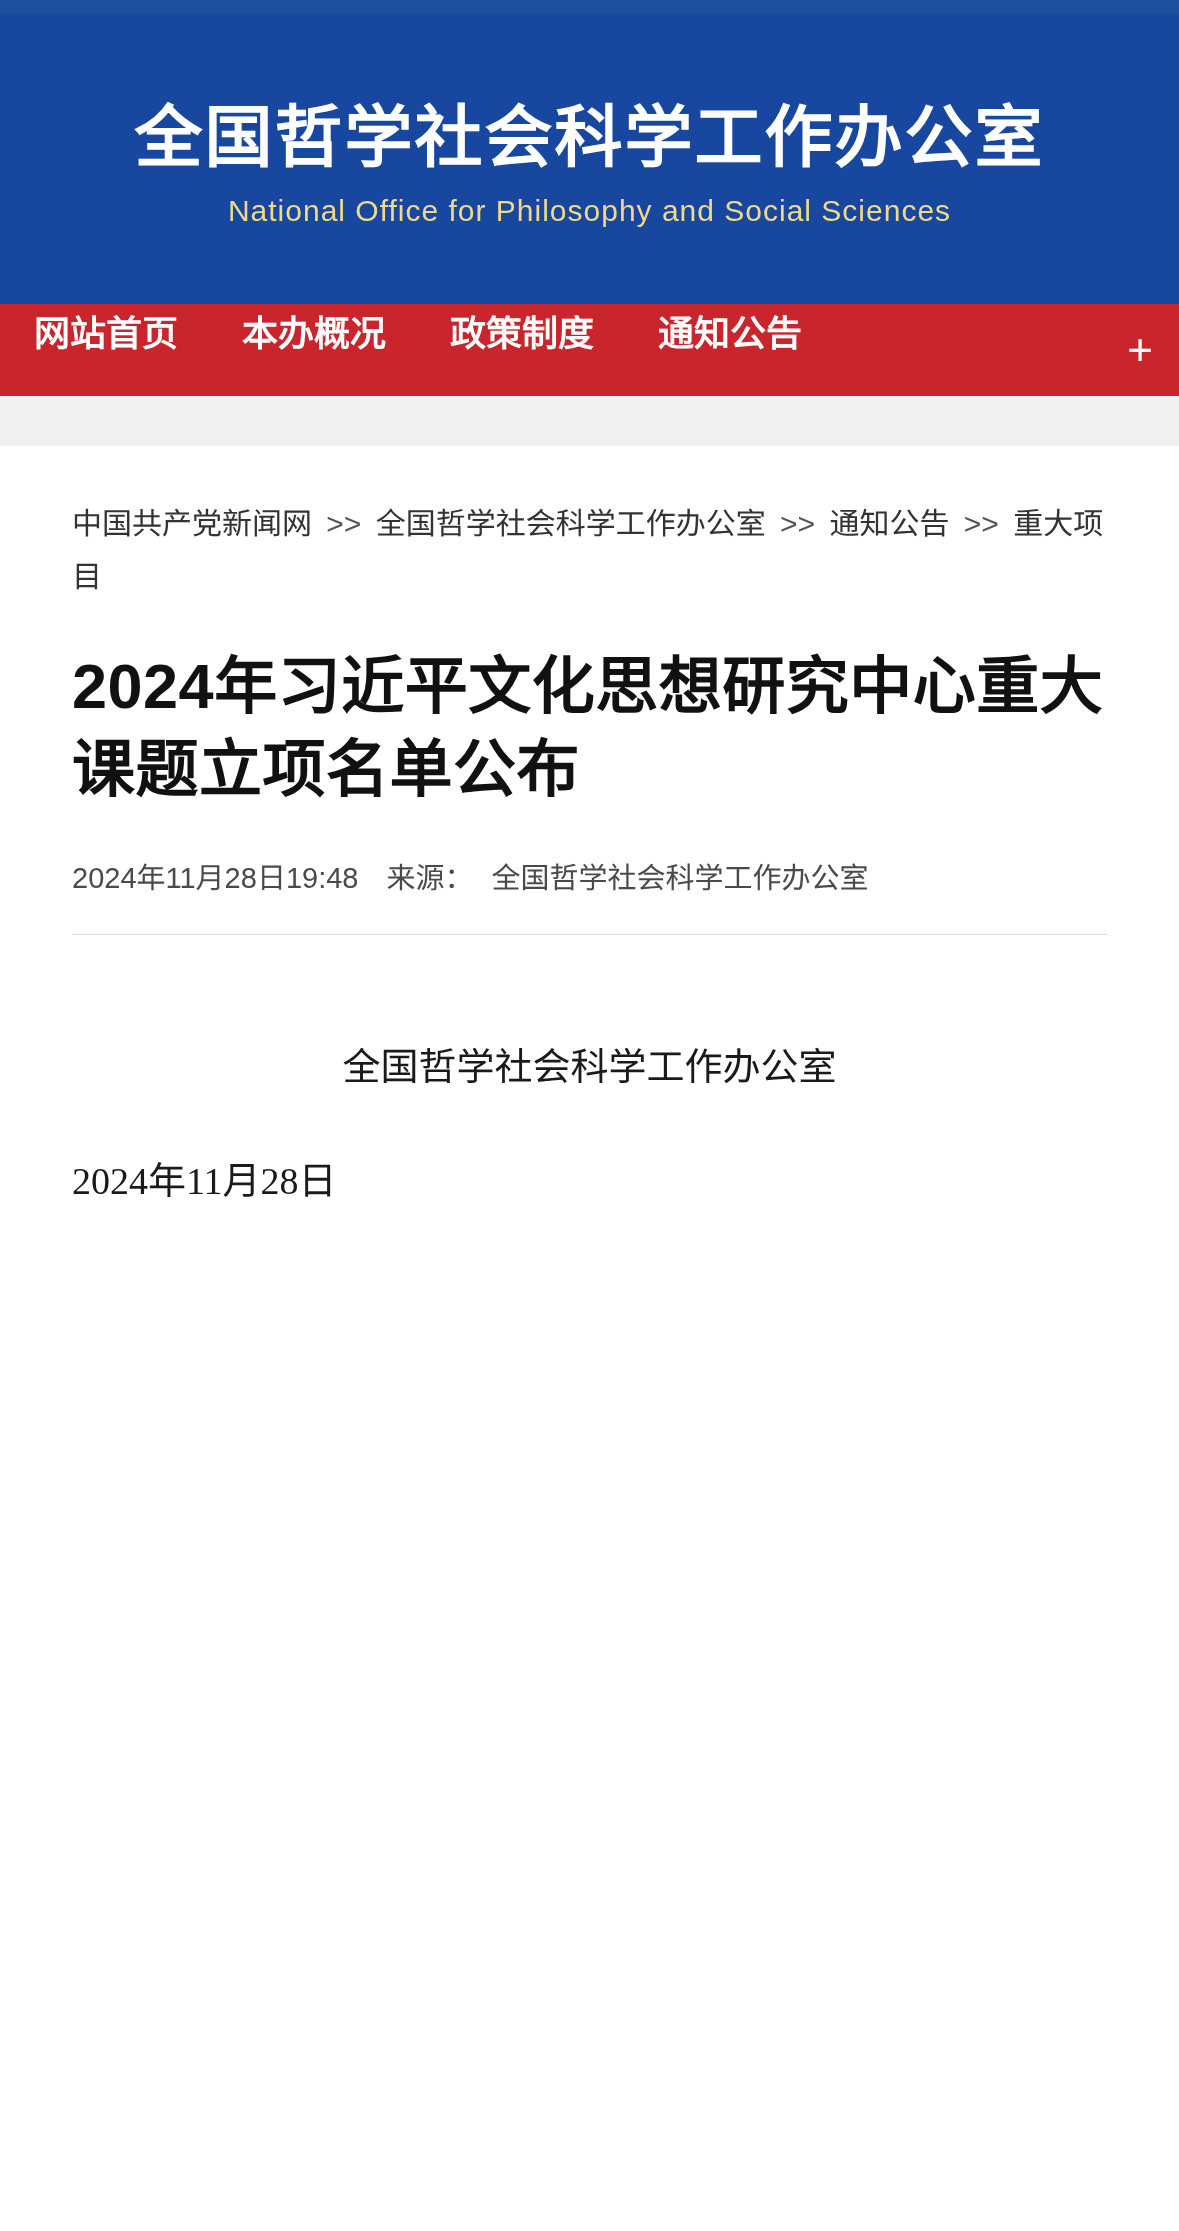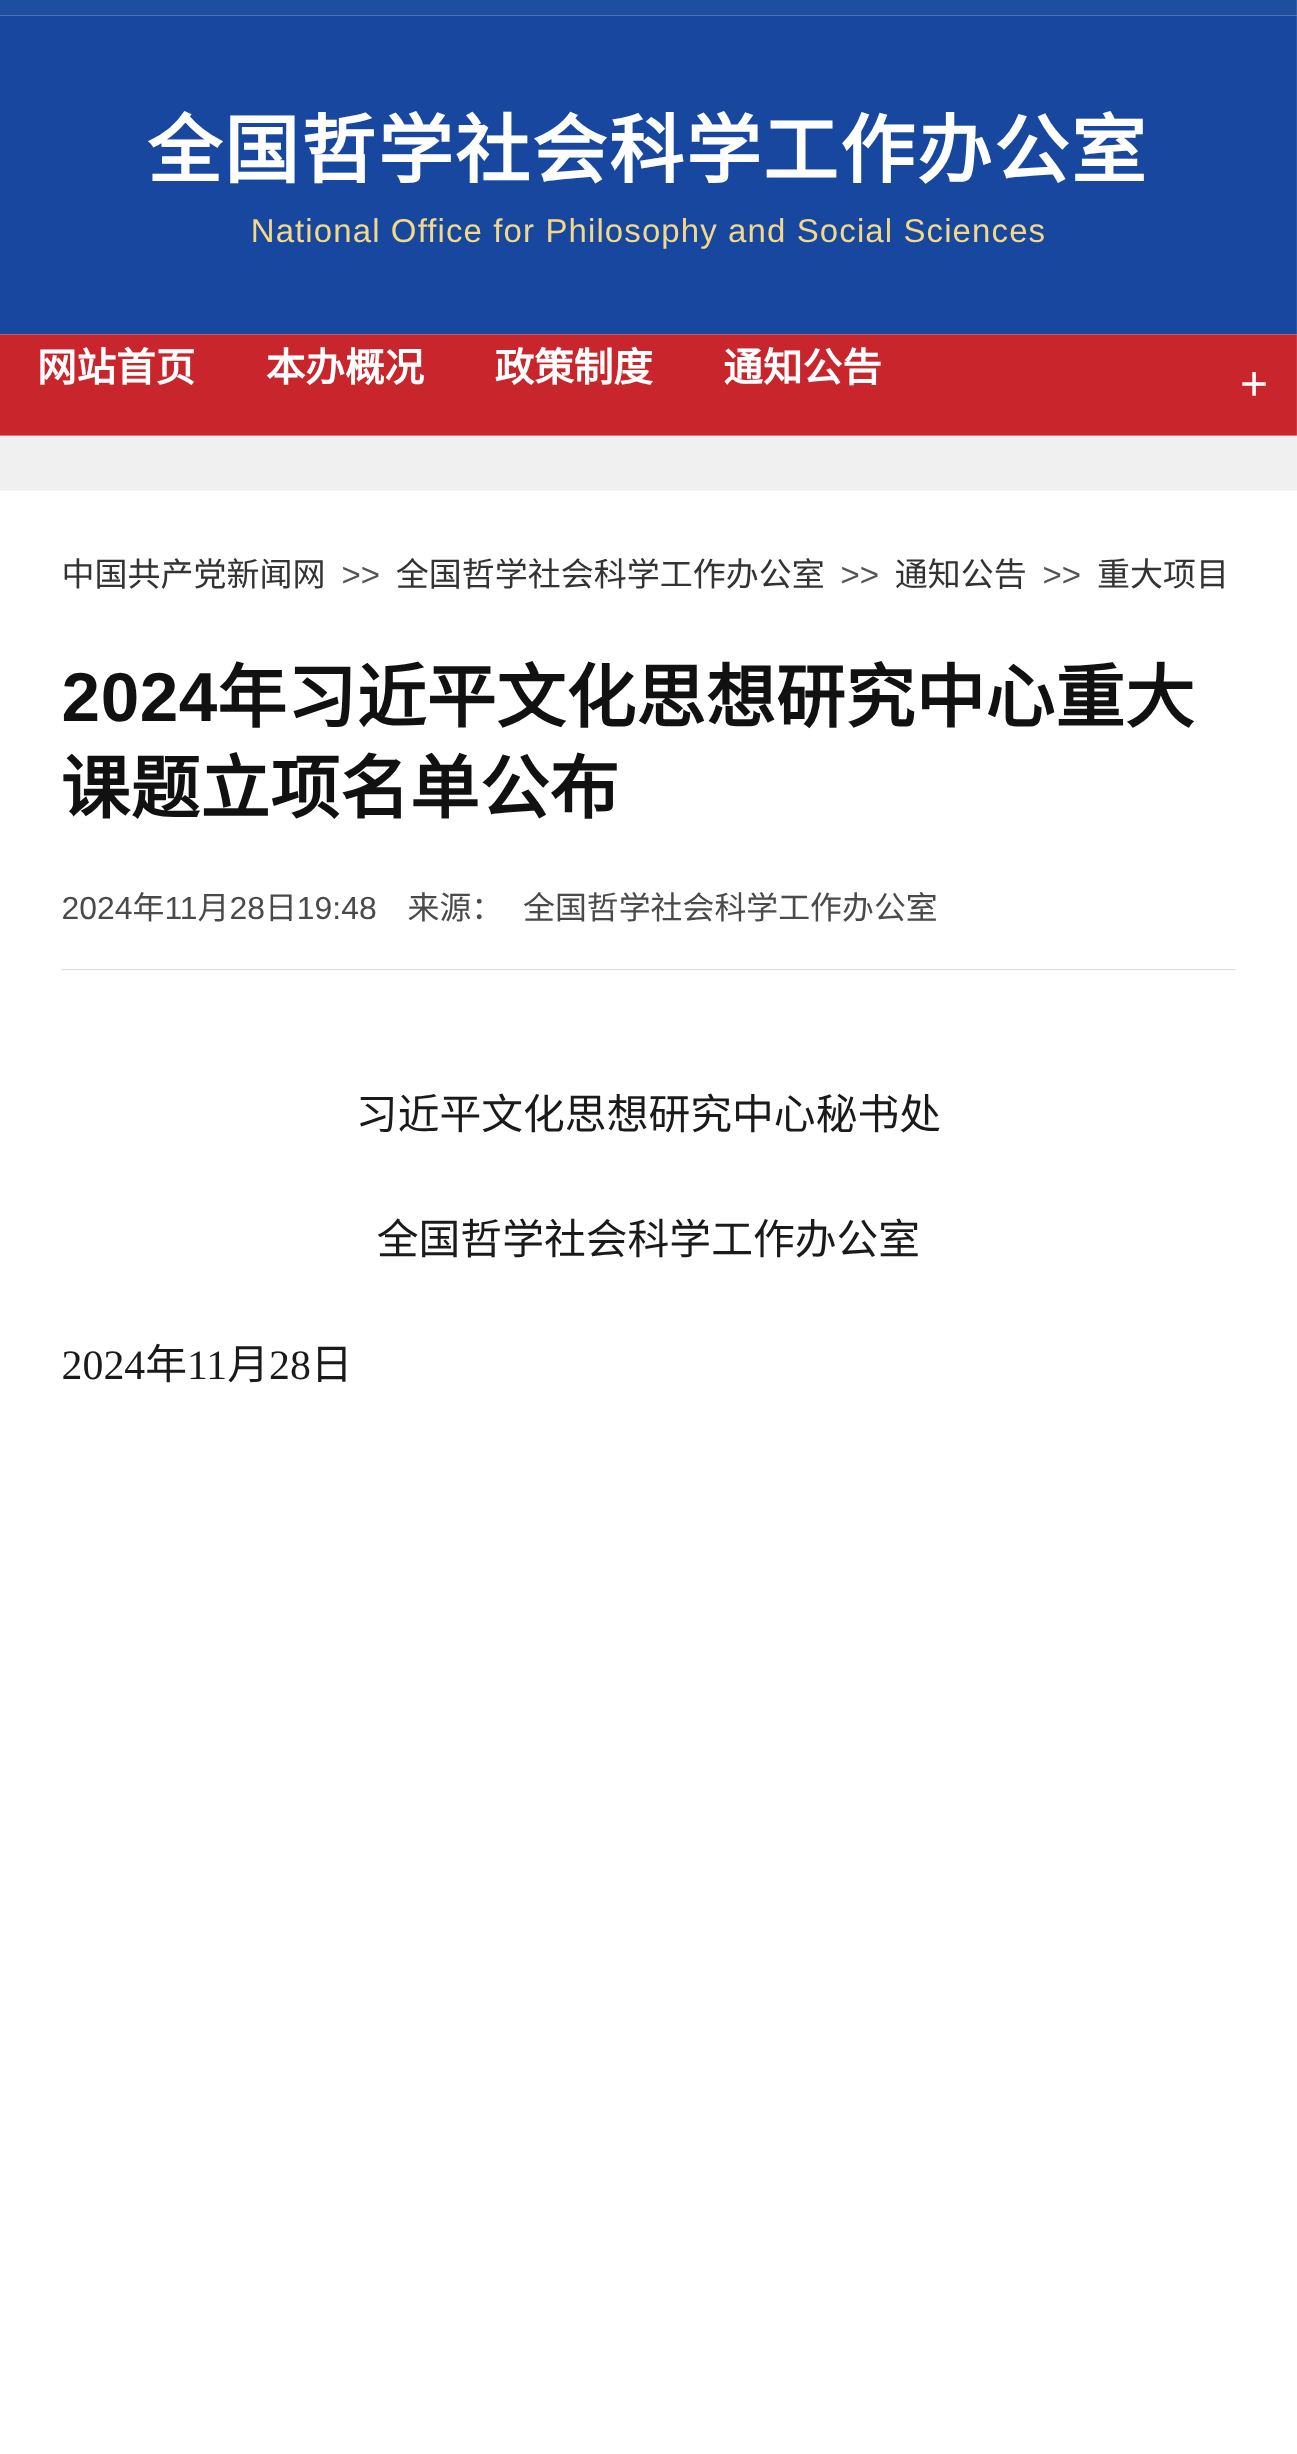--- a/index.html
+++ b/index.html
@@ -86,21 +86,21 @@
 
   
   .grey-band {
     background: #f0f0f0;
     height: 50px;
     width: 100%;
   }
 
   
   .content {
-    padding: 0 56px;
+    padding: 0 72px;
     box-sizing: border-box;
   }
 
   .breadcrumb {
     margin-top: 52px;
     font-size: 30px;
     color: #333333;
     line-height: 1.75;
   }
   .breadcrumb .crumb {
@@ -198,18 +198,17 @@
 
   <div class="meta">
     <span class="meta-date">2024年11月28日19:48</span>
     <span class="meta-source-label">来源：</span>
     <span class="meta-source">全国哲学社会科学工作办公室</span>
   </div>
 
   <div class="divider"></div>
 
   <article class="article-body">
-    <p class="sign-line sign-sp">习近平文化思想研究中心秘书处</p>
     <p class="sign-line">全国哲学社会科学工作办公室</p>
     <p class="sign-date">2024年11月28日</p>
   </article>
 
 </main>
 
 </body></html>

